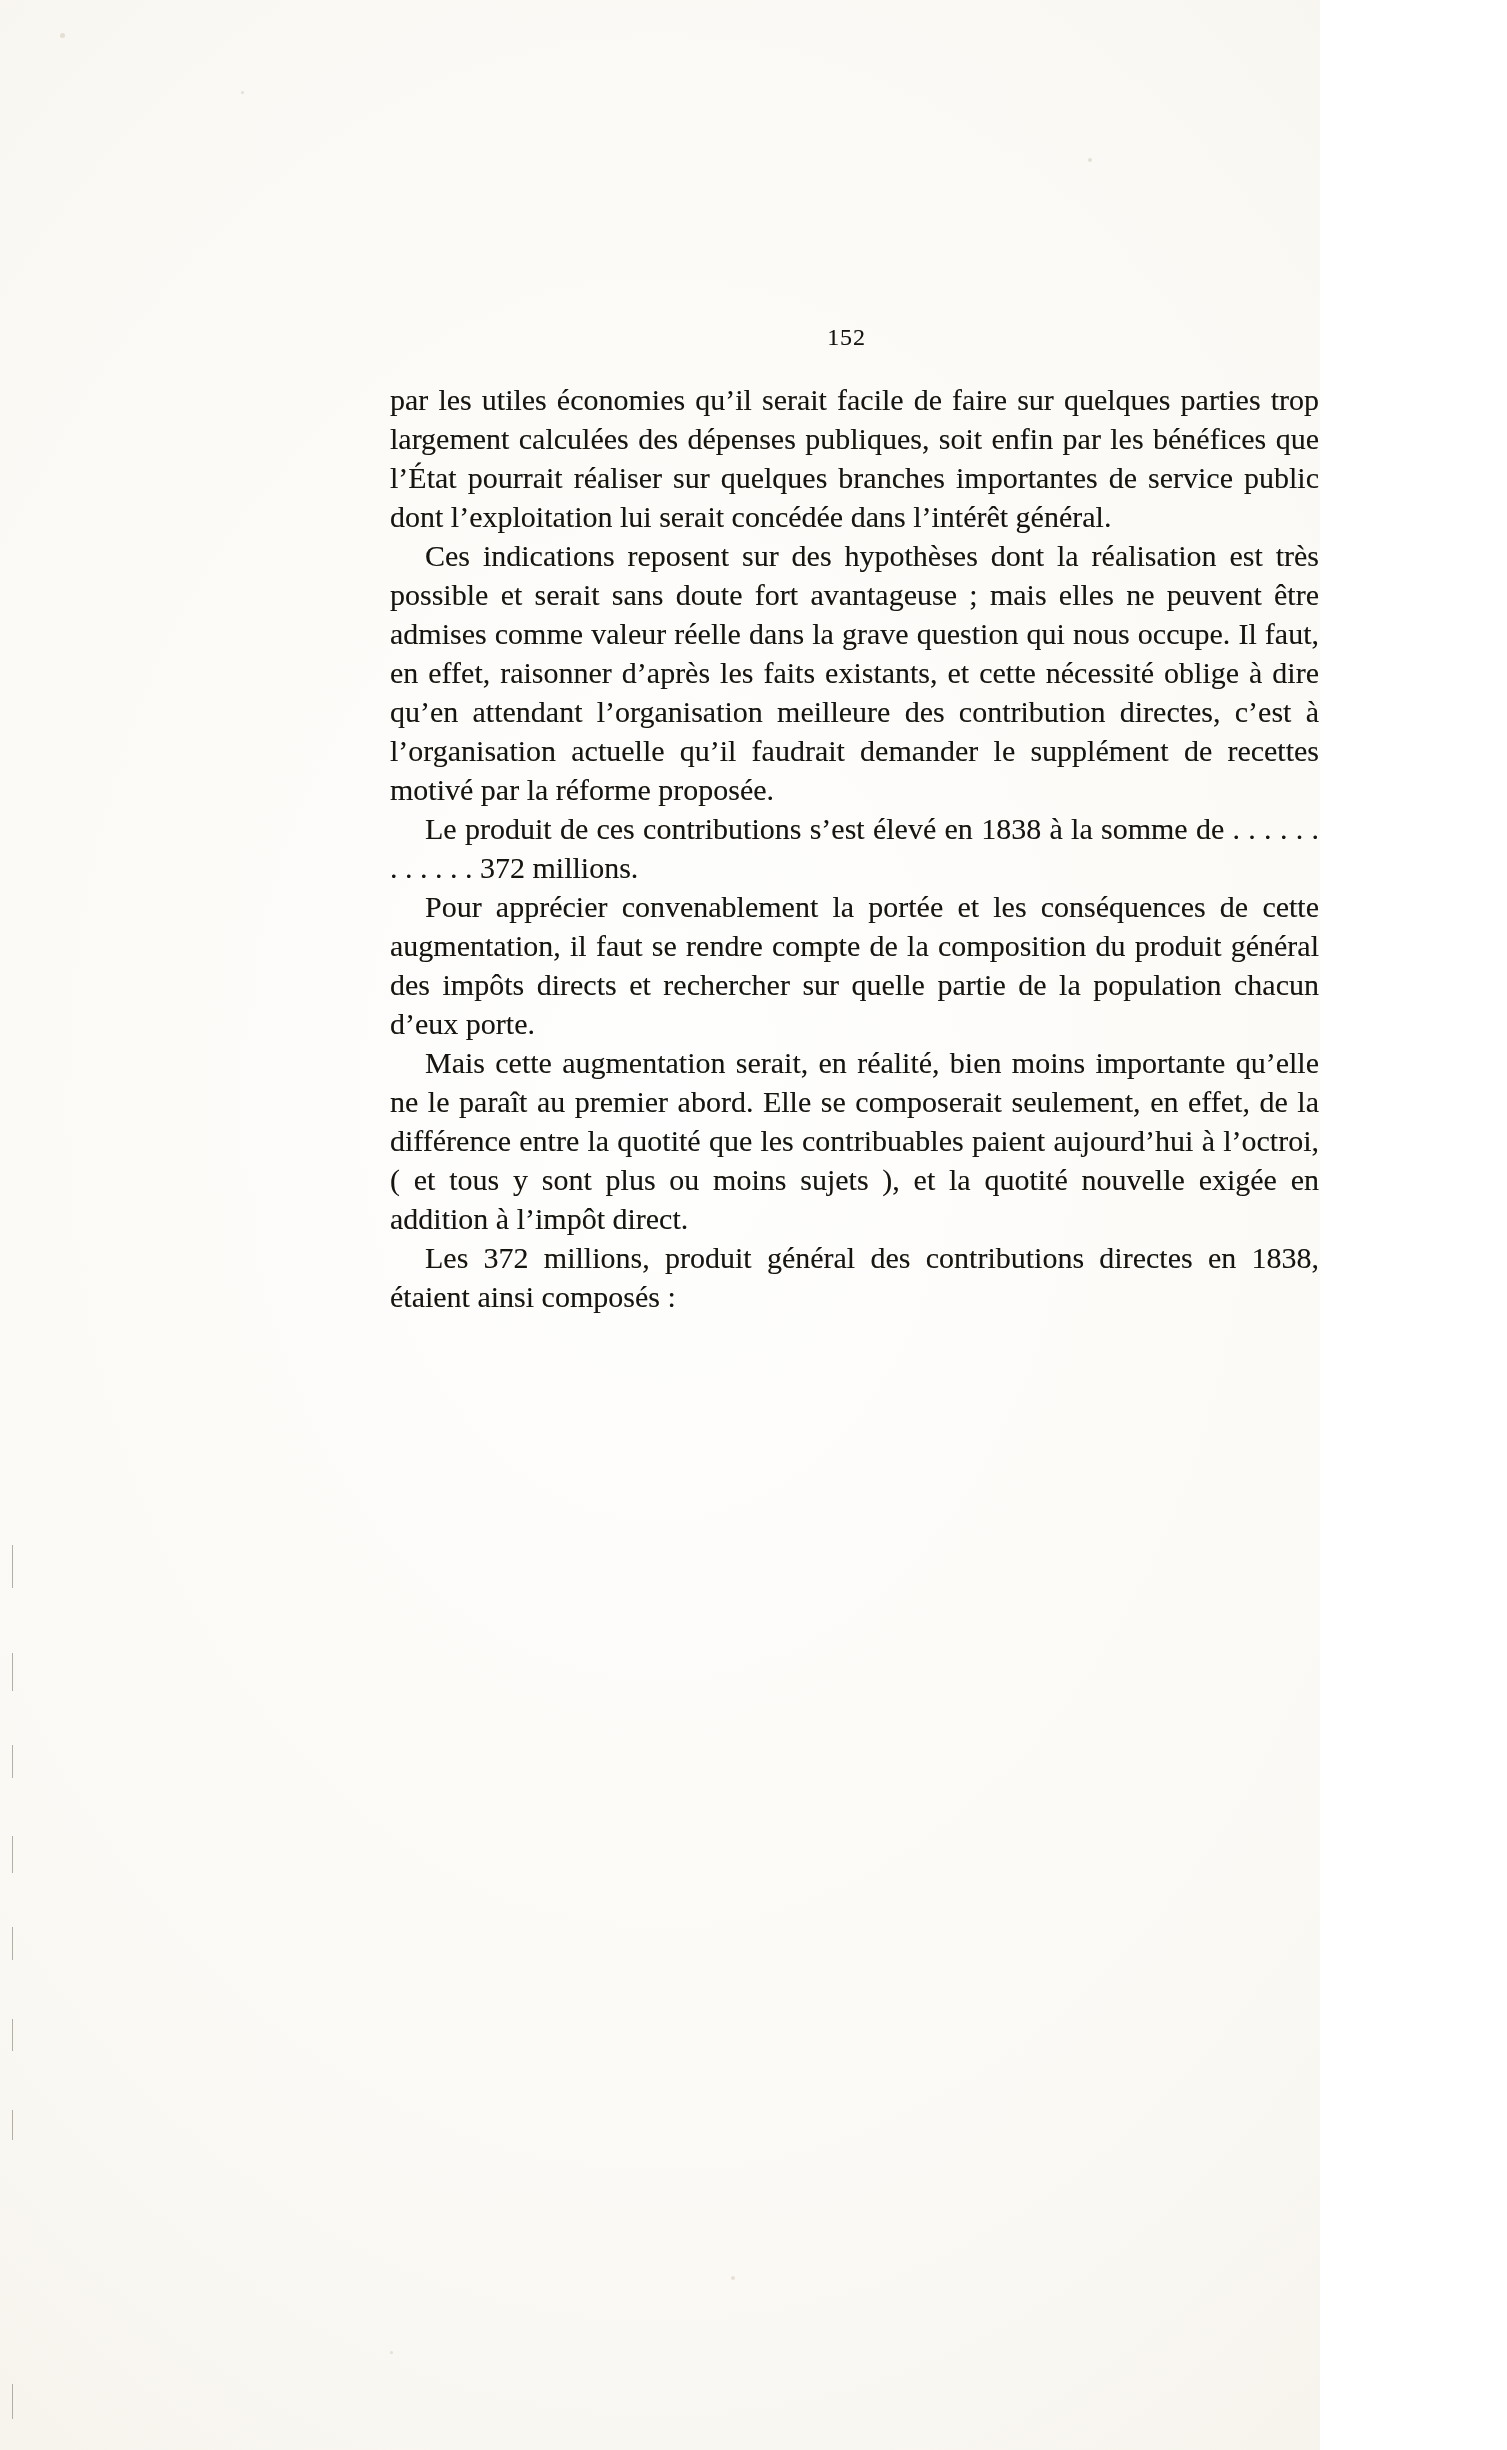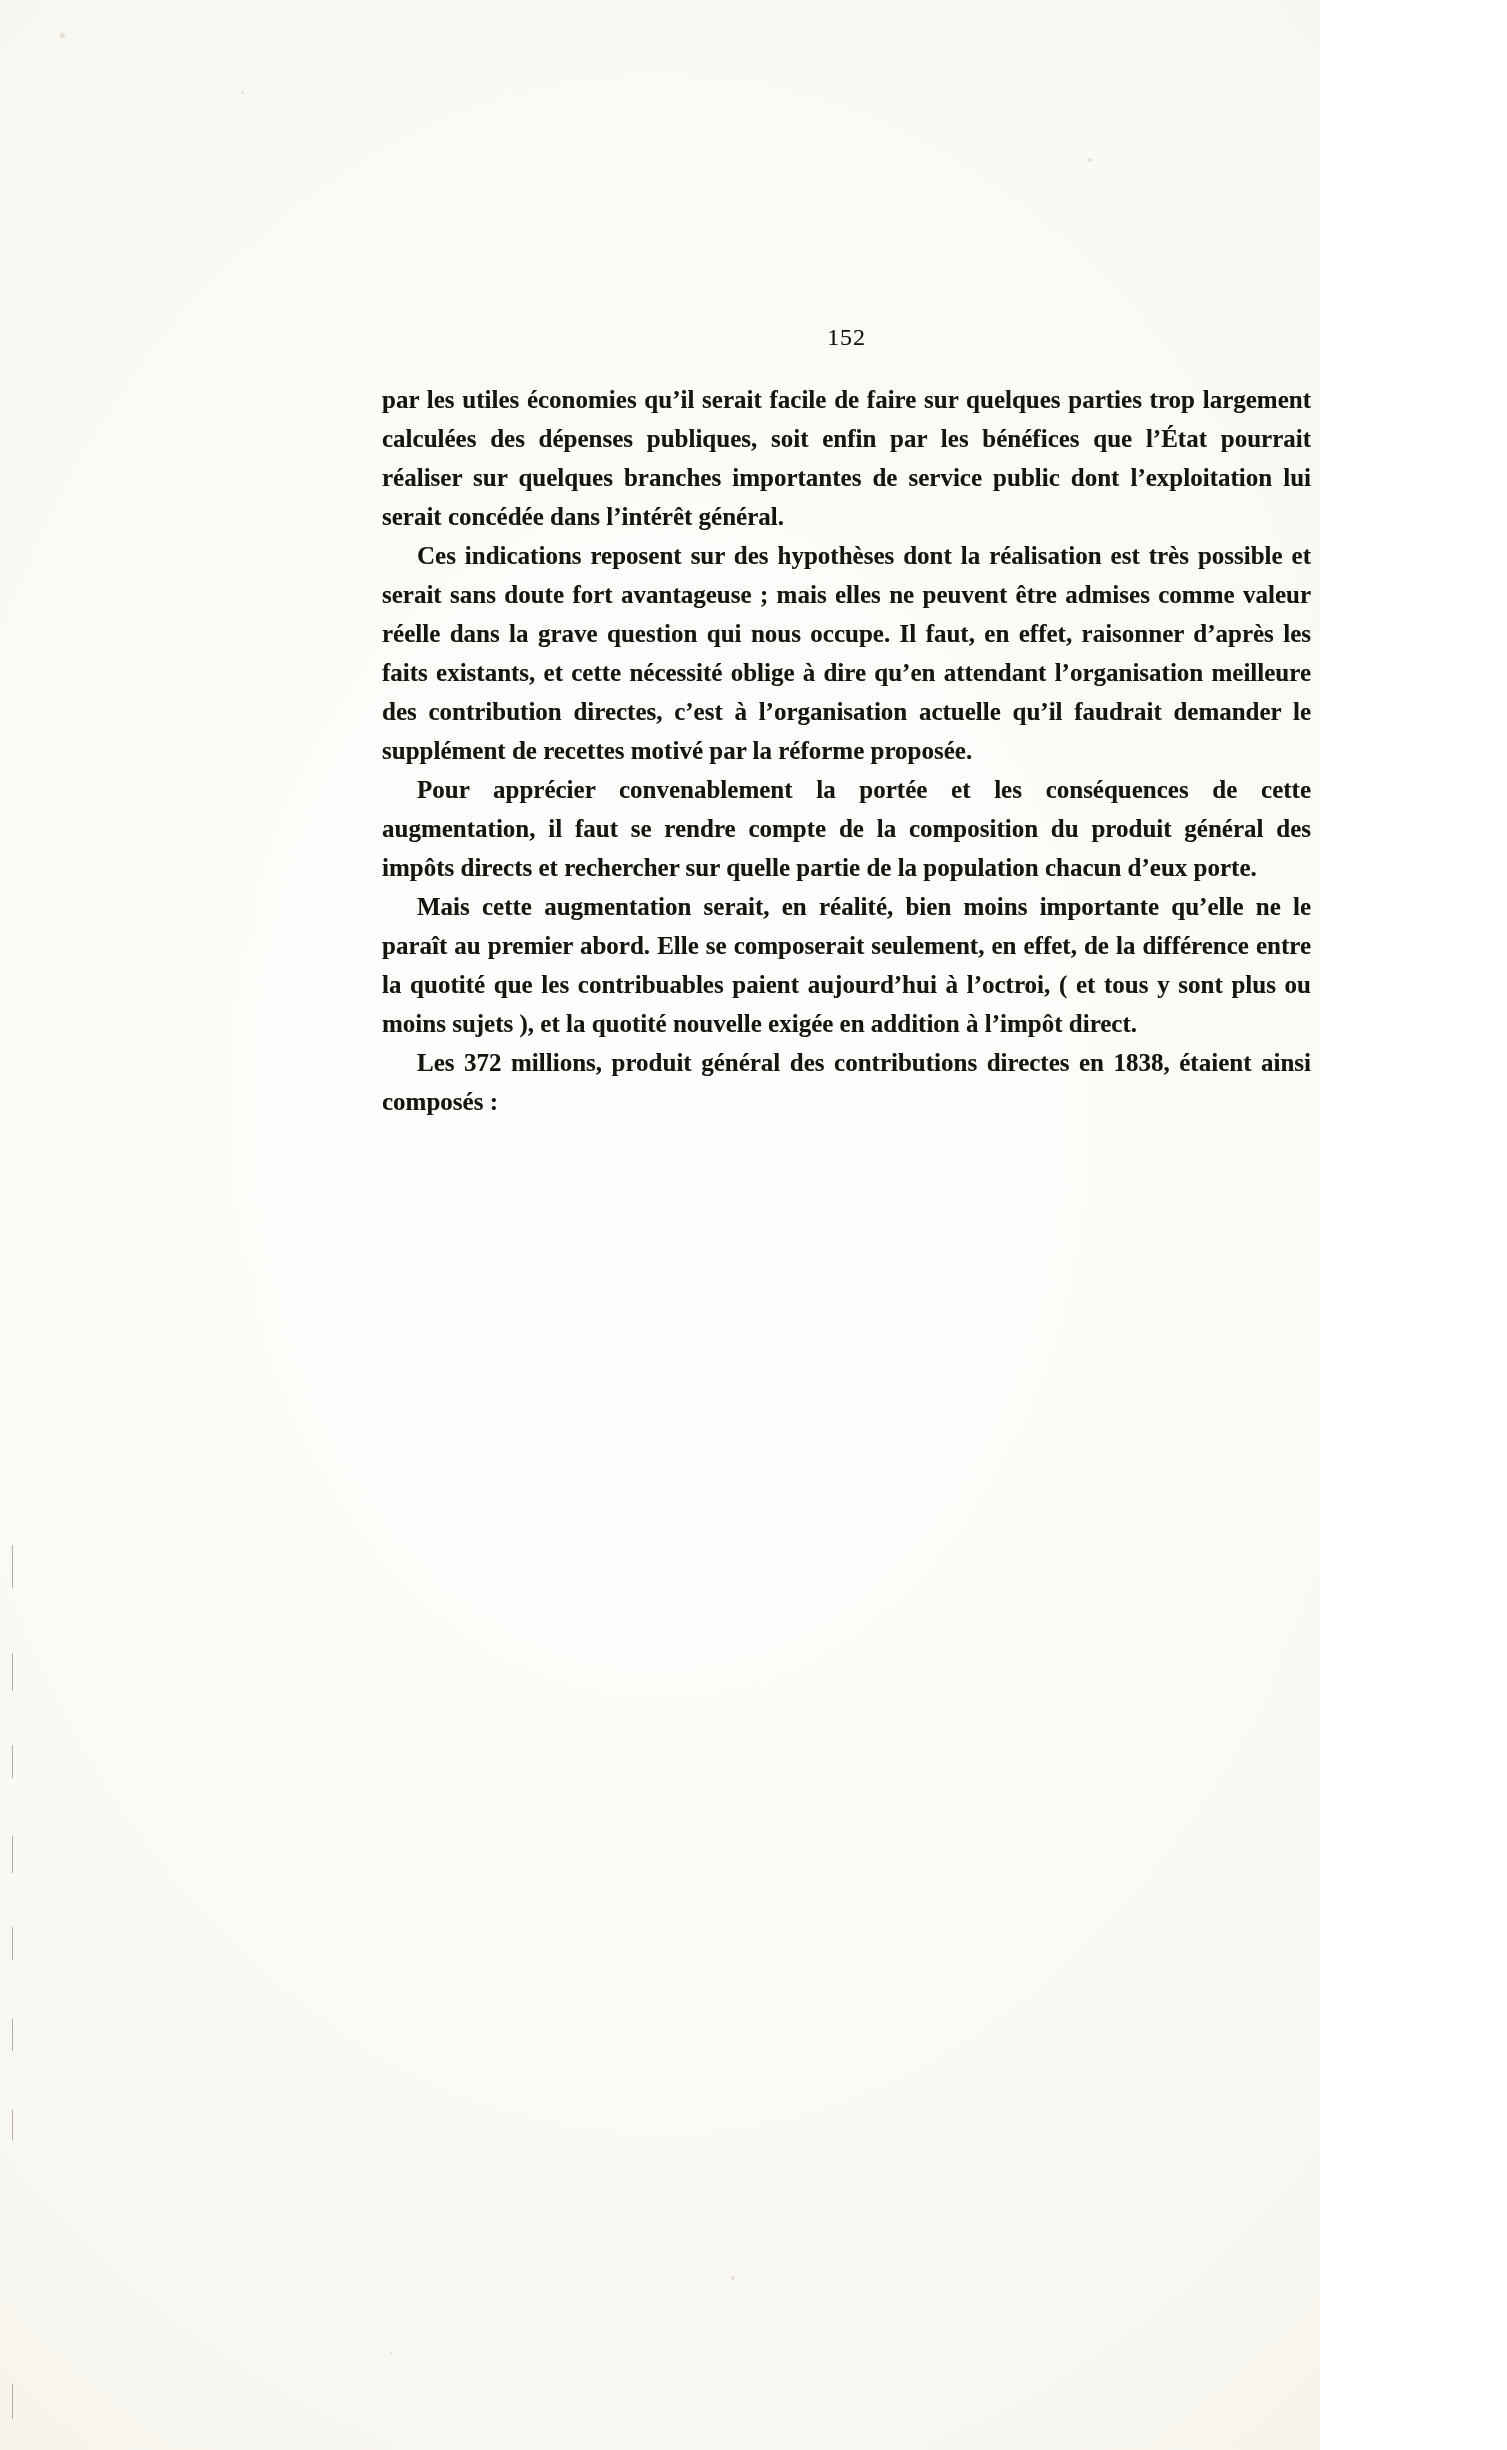--- a/index.html
+++ b/index.html
@@ -49,28 +49,27 @@
     position: absolute;
     left: 0;
     top: 0;
     width: 929px;
     text-align: center;
     font-size: 24px;
     letter-spacing: 0.8px;
   }
   #body-copy {
     position: absolute;
-    left: 0;
+    left: 8px;
     top: 56px;
     width: 929px;
-    font-size: 25px;
+    font-size: 30px;
     line-height: 39px;
     text-align: justify;
     text-justify: inter-word;
-    font-weight: bold;
   }
   #body-copy p {
     margin: 0;
     text-indent: 35px;
   }
   #body-copy p.noindent {
     text-indent: 0;
   }
   
   #text-block {
@@ -99,20 +98,21 @@
   <div class="speck" style="left:731px;top:2276px;width:4.2px;height:4.2px;"></div>
   <div class="speck" style="left:390px;top:2351px;width:3.3px;height:3.3px;"></div>
 
   <div id="text-block">
 
     <div id="folio">152</div>
 
     <div id="body-copy">
       <p class="noindent">par les utiles économies qu’il serait facile de faire sur quelques parties trop largement calculées des dépenses publiques, soit enfin par les bénéfices que l’État pourrait réaliser sur quelques branches importantes de service public dont l’exploitation lui serait concédée dans l’intérêt général.</p>
       <p>Ces indications reposent sur des hypothèses dont la réalisation est très possible et serait sans doute fort avantageuse ; mais elles ne peuvent être admises comme valeur réelle dans la grave question qui nous occupe. Il faut, en effet, raisonner d’après les faits existants, et cette nécessité oblige à dire qu’en attendant l’organisation meilleure des contribution directes, c’est à l’organisation actuelle qu’il faudrait demander le supplément de recettes motivé par la réforme proposée.</p>
+      <p>Le produit de ces contributions s’est élevé en 1838 à la somme de . . . . . . . . . . . . 372 millions.</p>
       <p>Pour apprécier convenablement la portée et les conséquences de cette augmentation, il faut se rendre compte de la composition du produit général des impôts directs et rechercher sur quelle partie de la population chacun d’eux porte.</p>
       <p>Mais cette augmentation serait, en réalité, bien moins importante qu’elle ne le paraît au premier abord. Elle se composerait seulement, en effet, de la différence entre la quotité que les contribuables paient aujourd’hui à l’octroi, ( et tous y sont plus ou moins sujets ), et la quotité nouvelle exigée en addition à l’impôt direct.</p>
       <p>Les 372 millions, produit général des contributions directes en 1838, étaient ainsi composés :</p>
     </div>
 
   </div>
 </div>
 
 
 </body></html>

